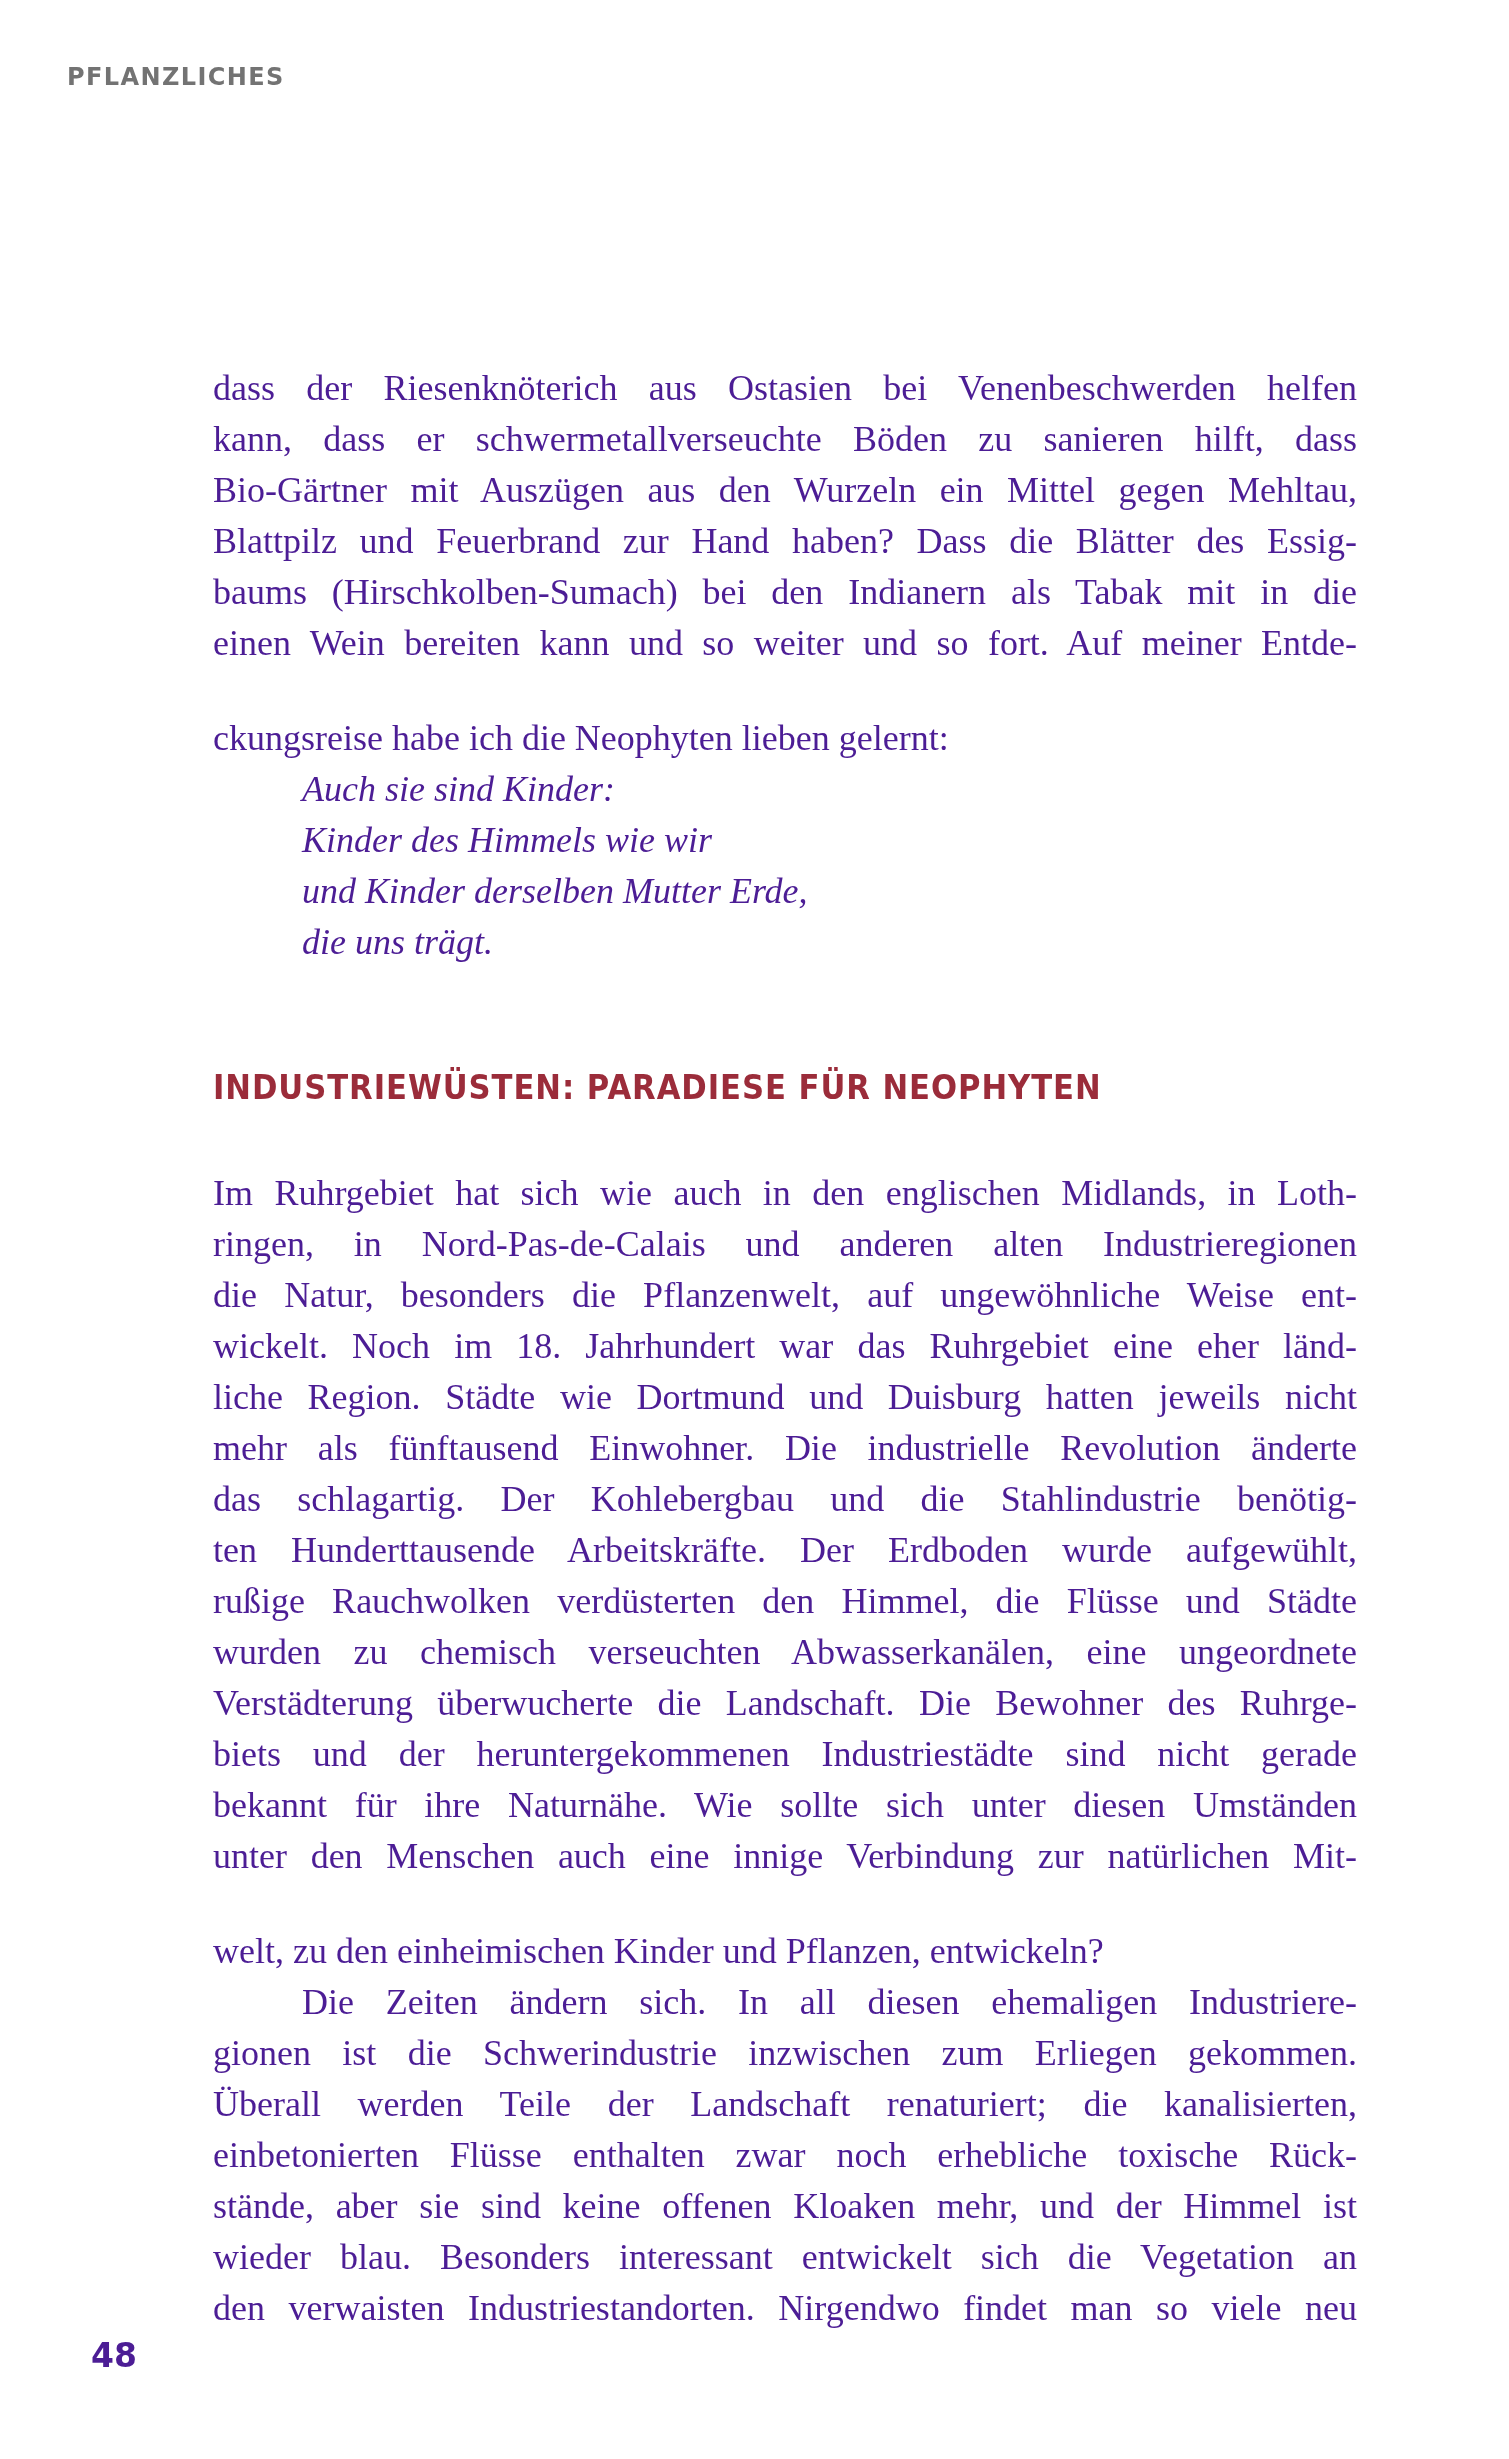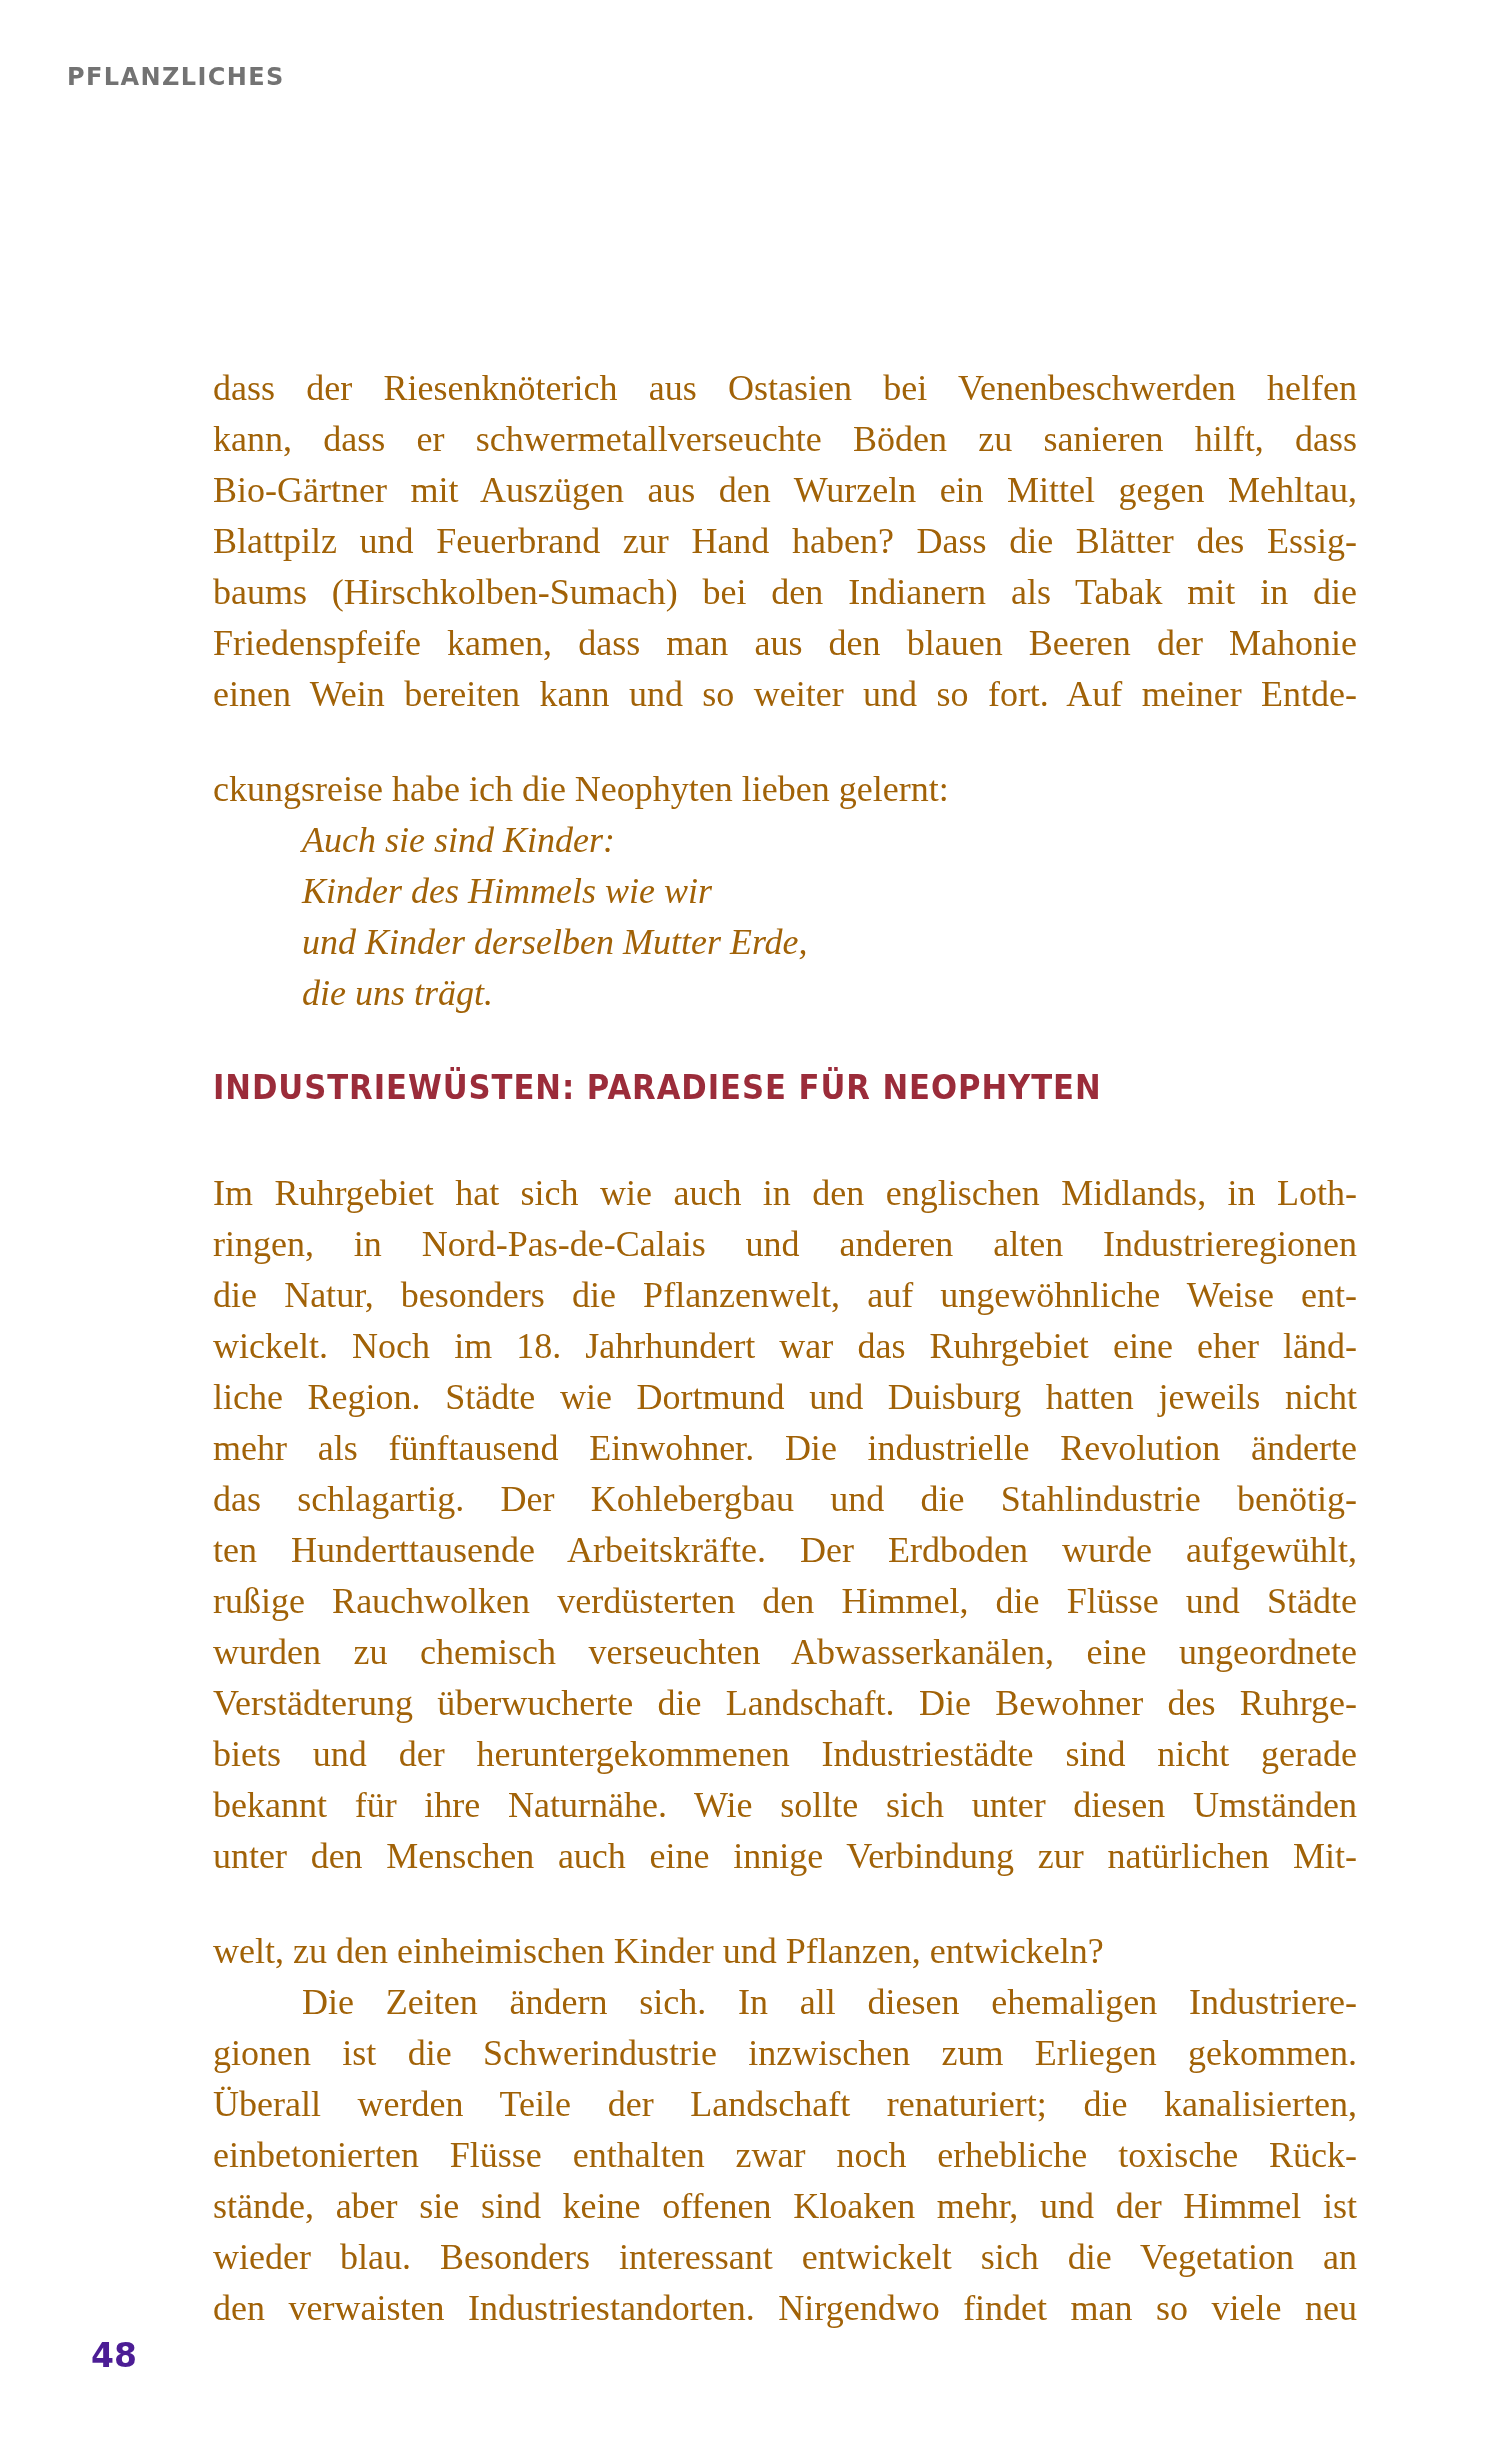--- a/index.html
+++ b/index.html
@@ -4,21 +4,21 @@
 <style>
   html, body { margin: 0; padding: 0; background: #ffffff; }
   body { width: 1509px; height: 2459px; position: relative; overflow: hidden; }
   .running-head {
     position: absolute; left: 67px; top: 63px;
     font-family: "DejaVu Sans", sans-serif; font-weight: bold;
     font-size: 24px; letter-spacing: 1.4px; color: #737373;
   }
   .textblock {
     position: absolute; left: 213px; width: 1144px;
-    font-family: "Liberation Serif", serif; font-size: 36px; color: #a16207;
+    font-family: "Liberation Serif", serif; font-size: 36px; color: #4c1d95;
   }
   .line {
     height: 51px; line-height: 51px; white-space: nowrap;
     text-align: justify; text-align-last: justify;
   }
   .line.last { text-align-last: left; margin-top: 44px; }
   .line.indent { padding-left: 89px; }
   .verse .line { padding-left: 89px; font-style: italic; text-align-last: left; }
   .section-heading {
     position: absolute; left: 213px; top: 1068px;
@@ -36,21 +36,20 @@
 <body>
 
 <div class="running-head">PFLANZLICHES</div>
 
 <div class="textblock" style="top:363px;">
   <div class="line">dass der Riesenknöterich aus Ostasien bei Venenbeschwerden helfen</div>
   <div class="line">kann, dass er schwermetallverseuchte Böden zu sanieren hilft, dass</div>
   <div class="line">Bio-Gärtner mit Auszügen aus den Wurzeln ein Mittel gegen Mehltau,</div>
   <div class="line">Blattpilz und Feuerbrand zur Hand haben? Dass die Blätter des Essig-</div>
   <div class="line">baums (Hirschkolben-Sumach) bei den Indianern als Tabak mit in die</div>
-  <div class="line">Friedenspfeife kamen, dass man aus den blauen Beeren der Mahonie</div>
   <div class="line">einen Wein bereiten kann und so weiter und so fort. Auf meiner Entde-</div>
   <div class="line last">ckungsreise habe ich die Neophyten lieben gelernt:</div>
   <div class="verse">
     <div class="line">Auch sie sind Kinder:</div>
     <div class="line">Kinder des Himmels wie wir</div>
     <div class="line">und Kinder derselben Mutter Erde,</div>
     <div class="line">die uns trägt.</div>
   </div>
 </div>
 

